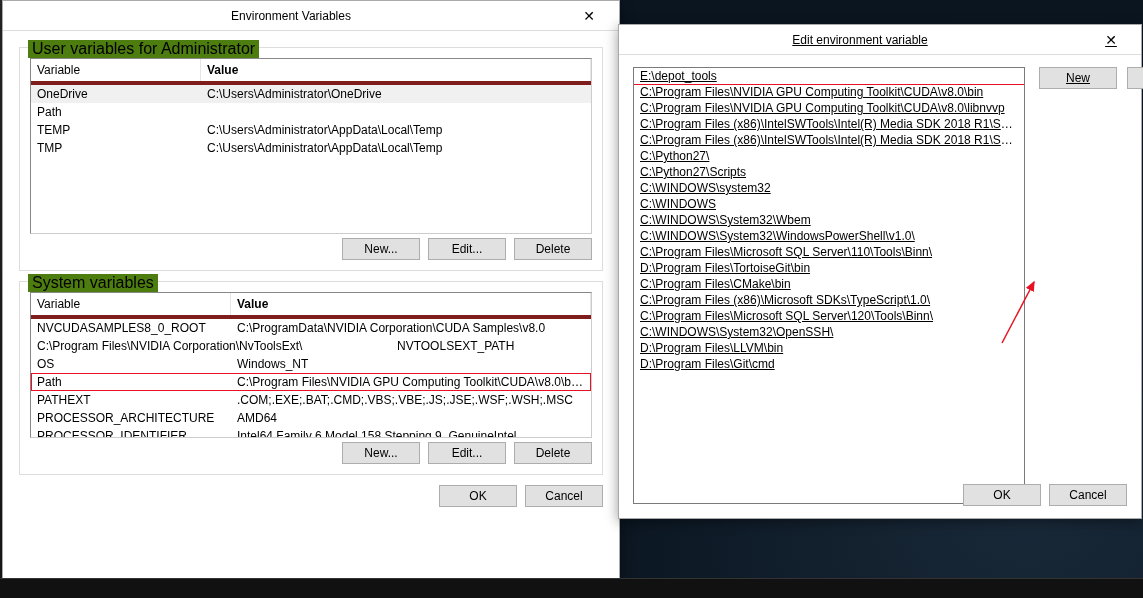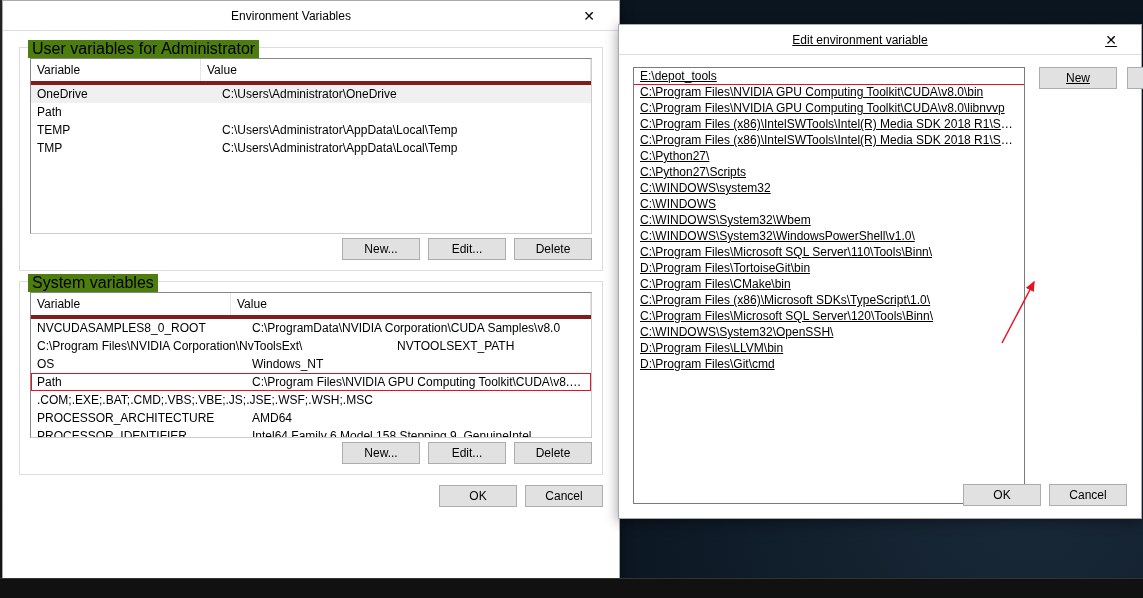--- a/index.html
+++ b/index.html
@@ -13,23 +13,23 @@
   .titlebar .title { flex: 1; font-size: 12px; text-align: center; }
   .titlebar .close { width: 40px; height: 28px; display: flex; align-items: center; justify-content: center; cursor: pointer; font-size: 14px; }
 
   .groupbox { border: 1px solid #ddd; margin: 10px 10px 8px 10px; padding: 10px; position: relative; }
   .groupbox-label { position: absolute; top: -8px; left: 8px; background: #4d7c0f; padding: 0 4px; font-size: 16px; }
 
   .table { border: 1px solid #888; border-right: 1px solid #ccc; border-bottom: 1px solid #ccc; background: #fff; width: 100%; }
   .thead { display: flex; background: #fff; border-bottom: 4px solid #7f1d1d; }
   .th { padding: 4px 6px; border-right: 1px solid #e5e5e5; font-weight: 400; }
   .th.var { width: 170px; }
-  .th.val { flex: 1; }
+  .th.val { flex: 1; font-weight: bold; }
   .tbody { overflow-y: auto; }
-  .tr { display: flex; padding: 1px 0; gap: 15px; }
+  .tr { display: flex; padding: 1px 0; }
   .tr.sel { background: #f0f0f0; }
   .td { padding: 1px 6px; white-space: nowrap; overflow: hidden; text-overflow: ellipsis; }
   .td.var { width: 170px; }
   .td.val { flex: 1; }
 
   .btnrow { display: flex; justify-content: flex-end; gap: 8px; margin-top: 4px; }
   .btn { min-width: 78px; height: 22px; background: #e1e1e1; border: 1px solid #adadad; display: inline-flex; align-items: center; justify-content: center; cursor: pointer; padding: 0 10px; }
   .btn:focus, .btn.focused { outline: 1px solid #0078d7; border-color: #0078d7; }
 
   
@@ -120,20 +120,21 @@
             </div>
             <div class="tr">
               <div class="td var">OS</div>
               <div class="td val">Windows_NT</div>
             </div>
             <div class="tr" id="sysPathRow">
               <div class="td var">Path</div>
               <div class="td val">C:\Program Files\NVIDIA GPU Computing Toolkit\CUDA\v8.0\bin;C:...</div>
             </div>
             <div class="tr">
+              <div class="td var">PATHEXT</div>
               <div class="td val">.COM;.EXE;.BAT;.CMD;.VBS;.VBE;.JS;.JSE;.WSF;.WSH;.MSC</div>
             </div>
             <div class="tr">
               <div class="td var">PROCESSOR_ARCHITECTURE</div>
               <div class="td val">AMD64</div>
             </div>
             <div class="tr">
               <div class="td var">PROCESSOR_IDENTIFIER</div>
               <div class="td val">Intel64 Family 6 Model 158 Stepping 9, GenuineIntel</div>
             </div>

